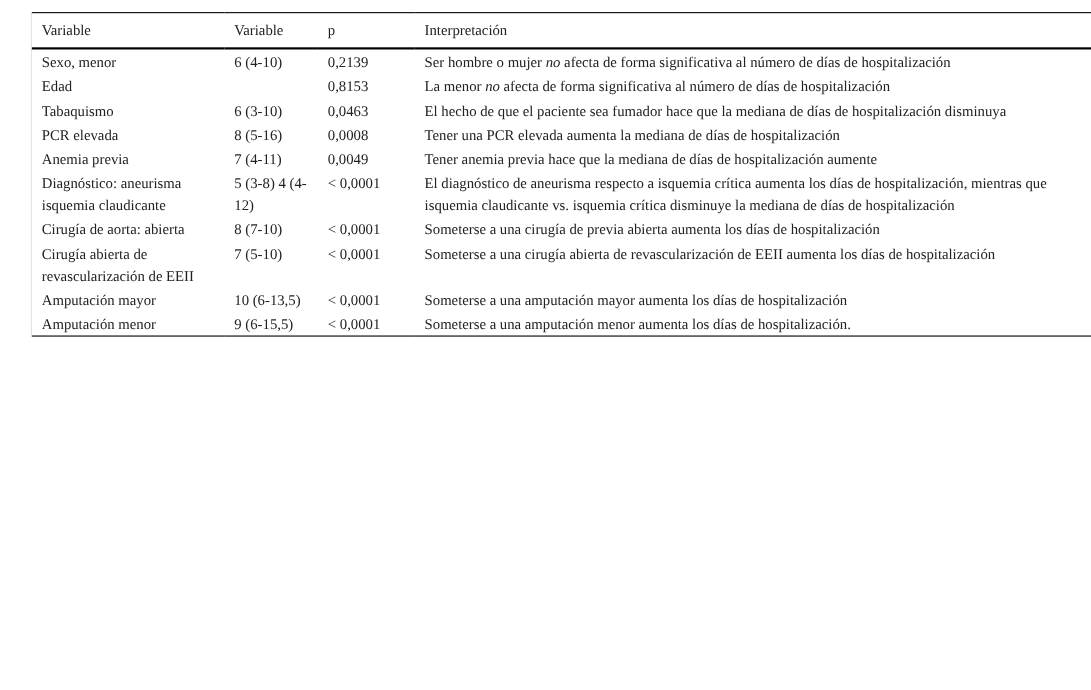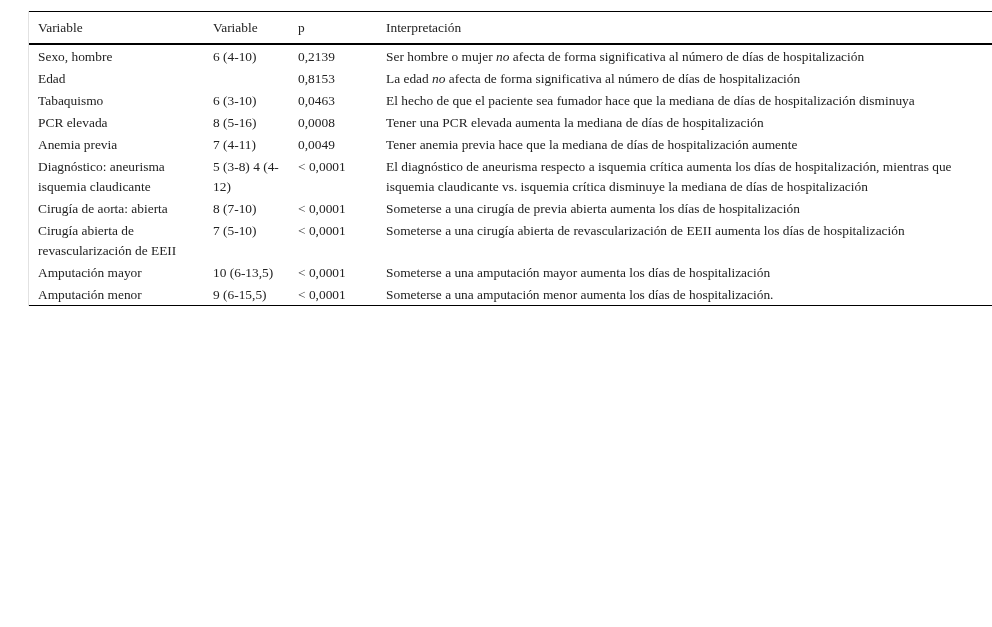--- a/index.html
+++ b/index.html
@@ -70,30 +70,30 @@
     <thead>
       <tr>
         <th>Variable</th>
         <th>Variable</th>
         <th>p</th>
         <th>Interpretación</th>
       </tr>
     </thead>
     <tbody id="tbody">
         <tr>
-    <td class="var">Sexo, hombre</td>
+    <td class="var">Sexo, menor</td>
     <td class="med">6 (4-10)</td>
     <td class="pval">0,2139</td>
     <td class="interp"><span>Ser hombre o mujer </span><em>no</em><span> afecta de forma significativa al número de días de hospitalización</span></td>
   </tr>
         <tr>
     <td class="var">Edad</td>
     <td class="med"></td>
     <td class="pval">0,8153</td>
-    <td class="interp"><span>La edad </span><em>no</em><span> afecta de forma significativa al número de días de hospitalización</span></td>
+    <td class="interp"><span>La menor </span><em>no</em><span> afecta de forma significativa al número de días de hospitalización</span></td>
   </tr>
         <tr>
     <td class="var">Tabaquismo</td>
     <td class="med">6 (3-10)</td>
     <td class="pval">0,0463</td>
     <td class="interp"><span>El hecho de que el paciente sea fumador hace que la mediana de días de hospitalización disminuya</span><em></em><span></span></td>
   </tr>
         <tr>
     <td class="var">PCR elevada</td>
     <td class="med">8 (5-16)</td>

